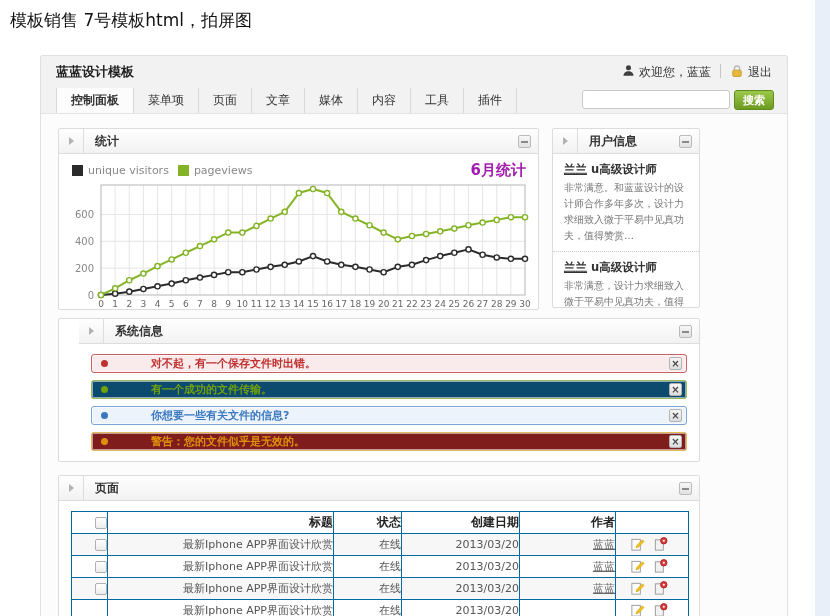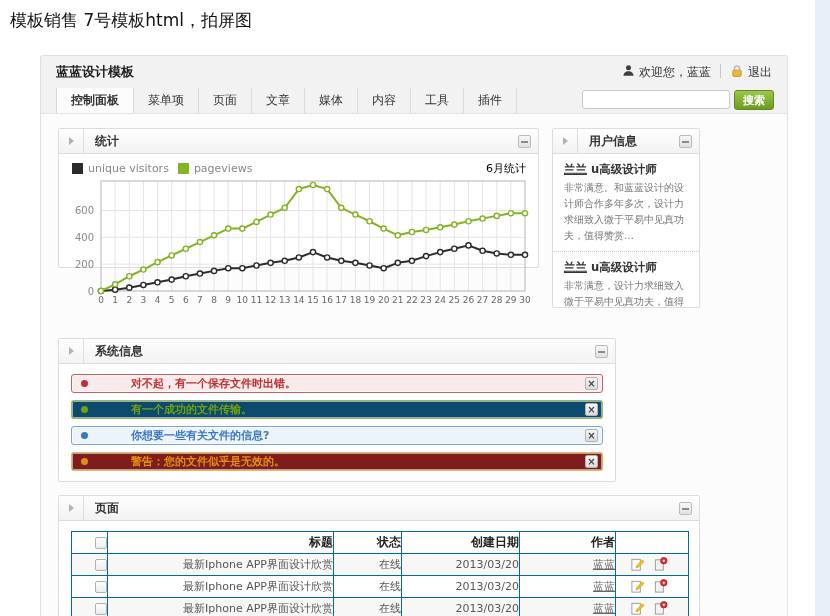--- a/index.html
+++ b/index.html
@@ -32,36 +32,36 @@
 
   .panel { background:#fff; border:1px solid #dcdcdc; border-radius:2px; }
   .panel-header { height:25px; background:linear-gradient(#fefefe,#f2f2f2); border-bottom:1px solid #ddd; display:flex; align-items:center; position:relative; }
   .collapse-cell { width:25px; height:100%; border-right:1px solid #ddd; display:flex; align-items:center; justify-content:center; }
   .collapse-arrow { width:0; height:0; border-top:4px solid transparent; border-bottom:4px solid transparent; border-left:5px solid #b2b2b2; }
   .panel-title { font-size:12px; font-weight:bold; color:#333; margin-left:11px; }
   .min-btn { position:absolute; right:7px; top:6px; width:13px; height:13px; border:1px solid #bbb; border-radius:2px; background:linear-gradient(#f7f7f7,#e1e1e1); display:flex; align-items:center; justify-content:center; }
   .min-btn .bar { width:7px; height:2px; background:#8a8a8a; }
 
   .row1 { display:flex; gap:13px; }
-  .stats-panel { width:481px; height:140px; }
+  .stats-panel { width:481px; height:182px; }
   .user-panel  { width:148px; height:180px; overflow:hidden; }
 
   .legend-row { display:flex; align-items:center; padding:7px 12px 2px 13px; font-size:11px; color:#888; }
   .swatch { width:11px; height:11px; margin-right:5px; }
   .legend-item + .swatch { margin-left:9px; }
-  .period { margin-left:auto; font-weight:normal; color:#000000; font-size:11px; }
+  .period { margin-left:auto; font-weight:bold; color:#a21caf; font-size:15px; }
   svg.chart { display:block; margin:2px 0 0 6px; }
 
   .user-entry { padding:8px 11px 7px; border-bottom:1px dotted #ccc; }
   .user-entry:last-child { border-bottom:none; }
   .user-entry h4 { font-size:11.5px; color:#333; margin-bottom:3px; }
   .user-entry .uname { text-decoration:underline; }
   .user-entry p { font-size:10px; color:#777; line-height:1.6; }
 
-  .sys-panel { width:558px; margin-top:30px; }
+  .sys-panel { width:642px; margin-top:8px;padding-left:20px; }
   .alerts { padding:10px 12px; display:flex; flex-direction:column; gap:7px; }
   .alert { height:19px; border-radius:3px; display:flex; align-items:center; padding:0 6px 0 9px; font-size:11px; font-weight:bold; border:1px solid; box-shadow:inset 0 0 0 1px rgba(255,255,255,.55); position:relative;gap:36px; }
   .alert .dot { width:7px; height:7px; border-radius:50%; margin-right:7px; }
   .alert .close { position:absolute; right:4px; top:2px; width:13px; height:13px; border:1px solid #b3b3b3; border-radius:2px; background:linear-gradient(#f6f6f6,#dcdcdc); color:#444; font-size:10px; line-height:11px; text-align:center; font-weight:bold; }
   .alert-error   { background:#f9ebeb; border-color:#c96060; color:#c03030; }
   .alert-error .dot   { background:#c03030; }
   .alert-success { background:#0c4a6e; border-color:#9cba55; color:#71a10d; }
   .alert-success .dot { background:#71a10d; }
   .alert-info    { background:#ecf3fb; border-color:#7ba6d4; color:#3a78c2; }
   .alert-info .dot    { background:#3a78c2; }

